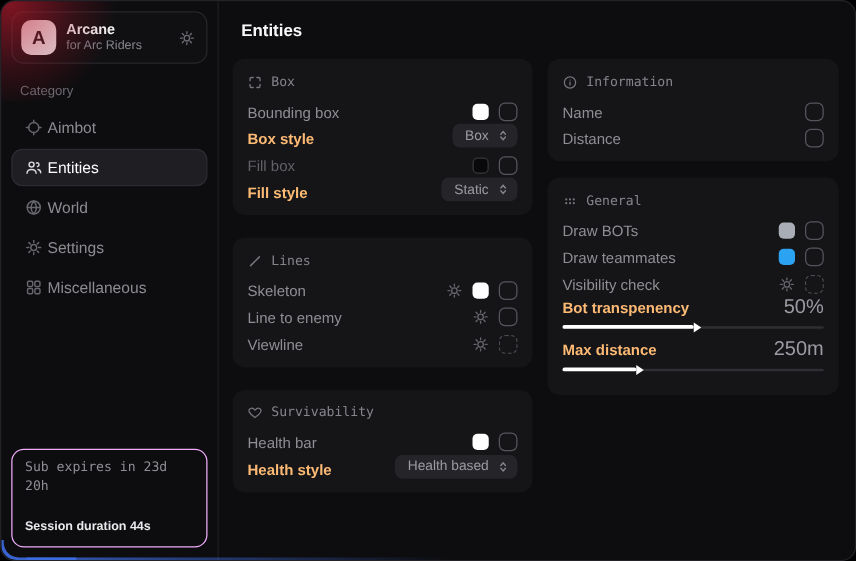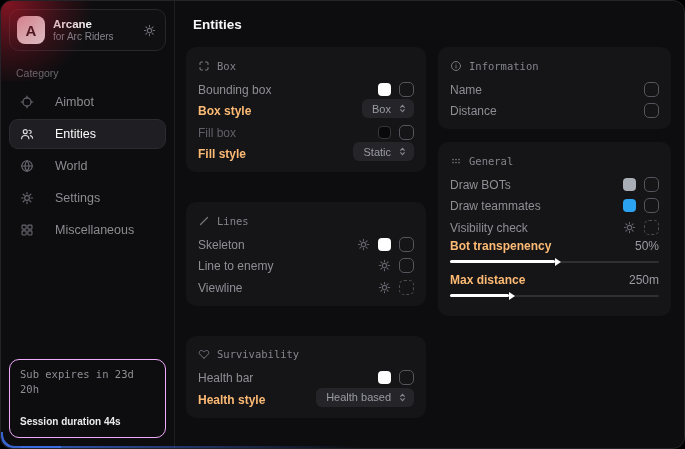--- a/index.html
+++ b/index.html
@@ -45,41 +45,41 @@
   }
   .app-meta { line-height:1.25; }
   .app-name { color:#f5f5f7; font-size:11.5px; font-weight:700; }
   .app-sub { color:#85858d; font-size:10px; }
   .app-gear { margin-left:auto; color:#6c6c74; display:flex; }
 
   .cat-label { color:#6b6b73; font-size:10.5px; margin:16px 0 8px 7px; }
 
   .nav { display:flex; flex-direction:column; gap:2px; }
   .nav-item {
-    display:flex; align-items:flex-end; gap:21px; padding:7px 10px;
+    display:flex; align-items:flex-end; gap:4px; padding:7px 10px;
     border:1px solid transparent; border-radius:9px;
     color:#8b8b92; font-size:12.5px; cursor:pointer;
   }
   .nav-item .nicon { display:flex; color:#66666e; }
   .nav-item.active { background:#1e1e23; border-color:#2b2b31; color:#fcfcfd; }
   .nav-item.active .nicon { color:#d8d8dd; }
 
   .side-footer {
     margin-top:auto; border:1px solid #f0abfc; border-radius:10px;
     padding:7px 10px 8px; line-height:1.5;
   }
   .sub-line { font-family:"DejaVu Sans Mono", monospace; font-size:10.5px; color:#8e8e96; }
   .sess-line { font-size:10px; font-weight:700; color:#e9e9ee;margin-top:16px; }
 
   
   .main { flex:1; padding:14px 13px 12px 11px; position:relative; z-index:1; }
   .page-title { color:#f7f7f9; font-size:13.5px; font-weight:700; margin:2px 0 15px 7px; }
 
   .cols { display:flex; gap:12px; align-items:flex-start; }
-  .col-l { width:240px; flex:0 0 240px; display:flex; flex-direction:column; gap:30px; }
+  .col-l { width:240px; flex:0 0 240px; display:flex; flex-direction:column; gap:18px; }
   .col-r { flex:1; display:flex; flex-direction:column; gap:13px; }
 
   .card { background:#151518; border-radius:10px; padding:9px 12px 11px; }
   .card-head {
     display:flex; align-items:center; gap:7px; height:19px;
     color:#84848c; font-family:"DejaVu Sans Mono", monospace; font-size:10.5px;
   }
   .card-head .hicon { display:flex; color:#75757d; }
 
   .row { display:flex; align-items:flex-end; height:21.5px; }
@@ -99,21 +99,21 @@
   .dropdown {
     display:flex; align-items:center; gap:6px; height:19px;
     background:#242429; border-radius:6px; padding:0 6px 0 10px;
     color:#9b9ba3; font-size:11px; cursor:pointer;
   }
   .dropdown .dicon { display:flex; color:#85858d; }
 
   .gear-sm { display:flex; color:#64646c; cursor:pointer; }
 
   .slider-row { display:flex; align-items:center; height:18px; margin-top:2px; }
-  .slider-val { margin-left:auto; font-size:12px; color:#9b9ba3; }
+  .slider-val { margin-left:auto; font-size:16px; color:#9b9ba3; }
   .slider { position:relative; height:12px; margin:1px 0 3px; cursor:pointer; }
   .slider-track { position:absolute; top:5px; left:0; right:0; height:2px; background:#2e2e33; border-radius:2px; }
   .slider-fill { position:absolute; top:4.5px; left:0; height:3px; background:#fff; border-radius:2px; }
   .slider-thumb {
     position:absolute; right:-6px; top:-2.5px; width:0; height:0;
     border-top:4px solid transparent; border-bottom:4px solid transparent;
     border-left:6.5px solid #fff;
   }
   svg { display:block; }
 </style>

